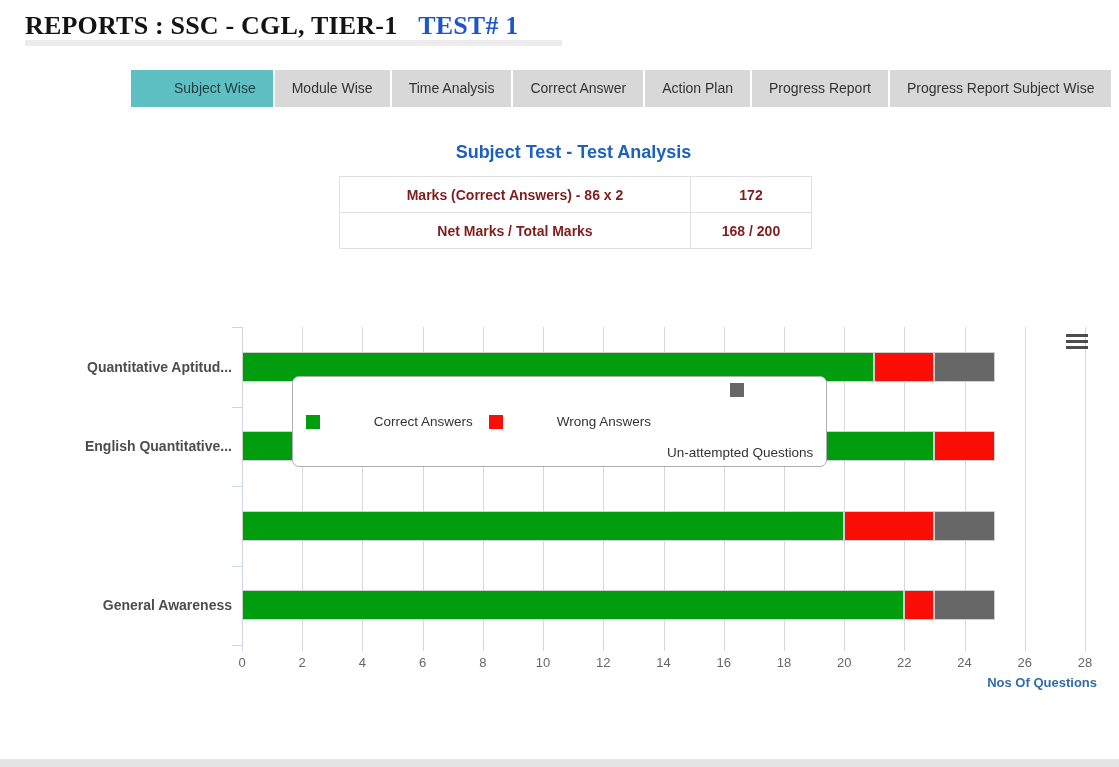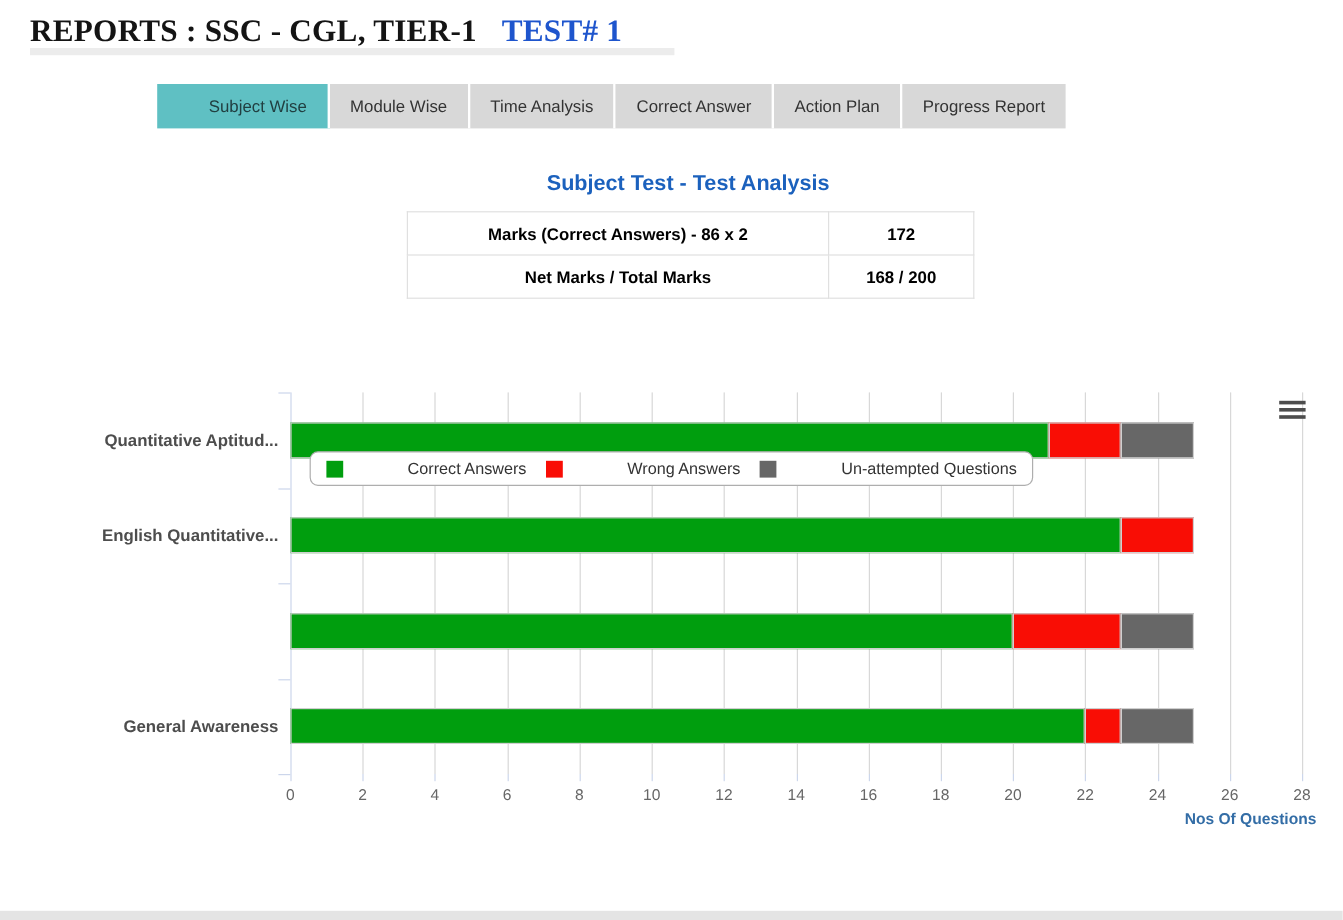--- a/index.html
+++ b/index.html
@@ -18,21 +18,21 @@
   .tab{background:#d8d8d8;color:#333;font-size:14px;height:37px;line-height:37px;
     padding:0 17px;border-right:2px solid #fff;white-space:nowrap;cursor:pointer;}
   .tab:last-child{border-right:none;}
   .tab.active{background:#5fc0c3;color:#213f41;padding-left:43px;}
   
   .analysis-title{position:absolute;left:24px;top:142px;width:1099px;text-align:center;
     color:#1b61bd;font-size:18px;font-weight:bold;}
   
   .summary-table{position:absolute;left:339px;top:176px;border-collapse:collapse;background:#fff;}
   .summary-table td{border:1px solid #e0e0e0;height:33px;text-align:center;vertical-align:middle;
-    font-size:14px;color:#000000;font-weight:bold;}
+    font-size:14px;color:#7f1d1d;font-weight:bold;}
   .summary-table td.lbl{width:348px;}
   .summary-table td.val{width:118px;}
   .summary-table .sub{font-size:12px;position:relative;top:2px;font-weight:bold;}
   
   .chart{position:absolute;left:0;top:320px;width:1119px;height:415px;}
   .plot{position:absolute;background:#fff;}
   .y-axis-line{position:absolute;top:0;width:1px;background:#ccd6eb;}
   .gridline{position:absolute;top:0;width:1px;background:#d8d8d8;}
   .xtick{position:absolute;width:1px;height:6px;background:#ccd6eb;}
   .ytick{position:absolute;height:1px;width:10px;background:#ccd6eb;}
@@ -43,21 +43,21 @@
   .tick-label{position:absolute;width:44px;text-align:center;font-size:13px;color:#666;}
   .axis-title{position:absolute;font-size:13px;font-weight:bold;color:#336da6;}
   
   .burger{position:absolute;left:1064px;top:12px;width:24px;height:20px;padding:2px;cursor:pointer;}
   .burger span{display:block;width:22px;height:3px;background:#4d4d4d;margin-bottom:3px;}
   
   .legend-wrap{position:absolute;left:0;top:376px;width:1119px;display:flex;justify-content:center;}
   .legend{display:flex;align-items:center;border:1px solid #aeaeae;border-radius:7px;
     padding:6px 13px;background:#fff;}
   .legend-item{display:flex;align-items:center;margin-right:16px;cursor:pointer;gap:48px;}
-  .legend-item:last-child{margin-right:0;}
+  .legend-item:last-child{margin-right:0;flex-direction:column;}
   .legend-swatch{width:14px;height:14px;margin-right:6px;display:inline-block;}
   .legend-text{font-size:13.5px;color:#333;}
   
   .bottom-strip{position:absolute;left:0;top:759px;width:1119px;height:8px;background:#e4e4e4;}
 </style>
 </head>
 <body>
 
 <div class="report-header">
   <span class="main">REPORTS : SSC - CGL, TIER-1</span>
@@ -65,20 +65,21 @@
 </div>
 <div class="header-divider"></div>
 
 <div class="tabs">
     <div class="tab active">Subject Wise</div>
     <div class="tab">Module Wise</div>
     <div class="tab">Time Analysis</div>
     <div class="tab">Correct Answer</div>
     <div class="tab">Action Plan</div>
     <div class="tab">Progress Report</div>
+    <div class="tab">Progress Report Subject Wise</div>
   </div>
 
 <div class="analysis-title">Subject Test - Test Analysis</div>
 
 <table class="summary-table">
   <tbody>
       <tr>
         <td class="lbl">Marks (Correct Answers) - 86 x 2</td>
         <td class="val">172</td>
       </tr>

